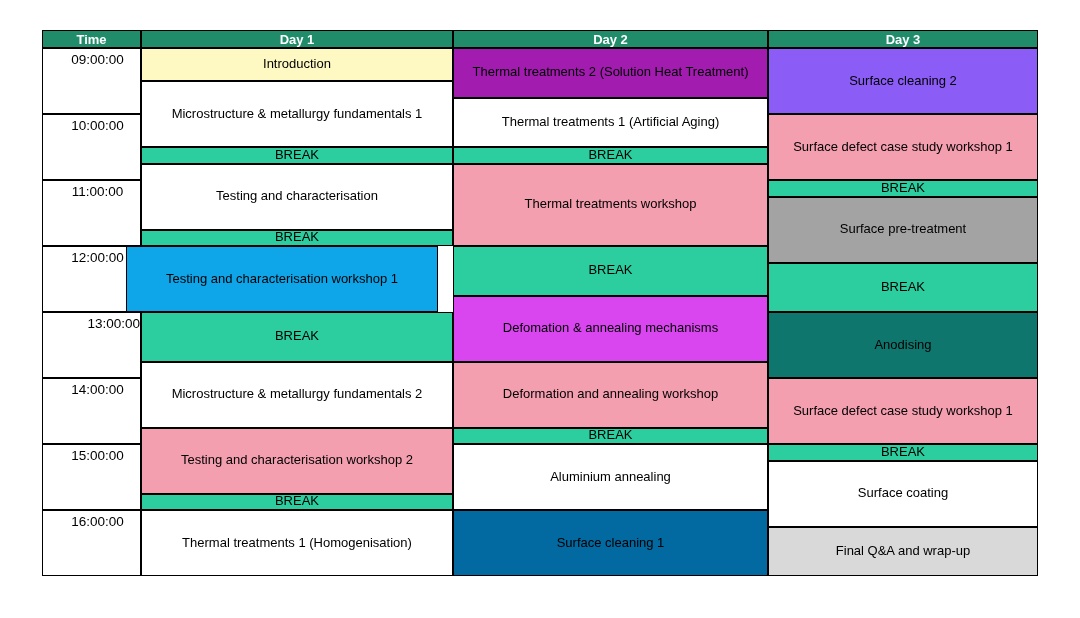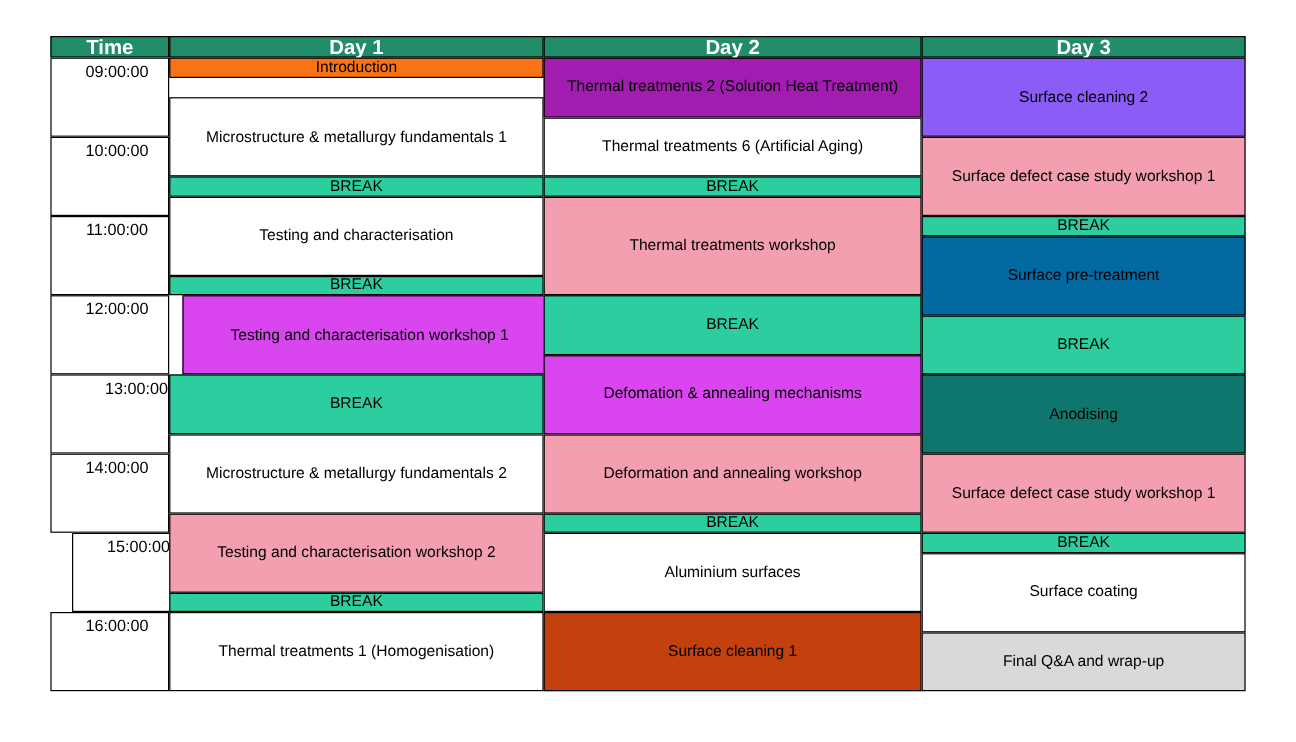--- a/index.html
+++ b/index.html
@@ -10,21 +10,21 @@
   html,body{margin:0;padding:0;background:#ffffff;}
   .canvas{
     position:relative;width:1080px;height:618px;background:#ffffff;
     font-family:"Liberation Sans",sans-serif;overflow:hidden;
   }
   .table{position:absolute;left:42px;top:30px;width:996px;height:546px;}
   .hcell{
     position:absolute;top:0;height:18px;box-sizing:border-box;
     background:var(--header-bg);color:var(--header-text);
     border:1px solid var(--border);
-    font-size:17px;font-weight:bold;
+    font-size:13px;font-weight:bold;
     display:flex;align-items:center;justify-content:center;
     line-height:1;
   }
   .col-time{left:0;width:99px}
   .col-day1{left:99px;width:312px}
   .col-day2{left:411px;width:315px}
   .col-day3{left:726px;width:270px}
   .time-cell{
     position:absolute;left:0;width:99px;box-sizing:border-box;
     border:1px solid var(--border);background:#ffffff;
@@ -46,47 +46,47 @@
     <div class="hcell col-time">Time</div>
     <div class="hcell col-day1">Day 1</div>
     <div class="hcell col-day2">Day 2</div>
     <div class="hcell col-day3">Day 3</div>
   <div class="time-cell" style="top: 18px; height: 66px;">09:00:00</div>
       <div class="time-cell" style="top: 84px; height: 66px;">10:00:00</div>
       <div class="time-cell" style="top: 150px; height: 66px;">11:00:00</div>
       <div class="time-cell" style="top: 216px; height: 66px;">12:00:00</div>
       <div class="time-cell" style="top: 282px; height: 66px; text-align: right;">13:00:00</div>
       <div class="time-cell" style="top: 348px; height: 66px;">14:00:00</div>
-      <div class="time-cell" style="top: 414px; height: 66px; margin-left: 18px;">15:00:00</div>
+      <div class="time-cell" style="top: 414px; height: 66px;">15:00:00</div>
       <div class="time-cell" style="top: 480px; height: 66px;">16:00:00</div>
-      <div class="session" style="left: 99px; width: 312px; top: 18px; height: 17px; background: #f97316;">Introduction</div>
+      <div class="session" style="left: 99px; width: 312px; top: 18px; height: 33px; background: #fef9c3;">Introduction</div>
       <div class="session" style="left: 99px; width: 312px; top: 51px; height: 66px; background: rgb(255, 255, 255);">Microstructure &amp; metallurgy fundamentals 1</div>
       <div class="session" style="left: 99px; width: 312px; top: 117px; height: 16.5px; background: rgb(44, 205, 159);">BREAK</div>
       <div class="session" style="left: 99px; width: 312px; top: 133.5px; height: 66px; background: rgb(255, 255, 255);">Testing and characterisation</div>
       <div class="session" style="left: 99px; width: 312px; top: 199.5px; height: 16.5px; background: rgb(44, 205, 159);">BREAK</div>
-      <div class="session" style="left: 110px; width: 312px; top: 216px; height: 66px; background: #d946ef;">Testing and characterisation workshop 1</div>
+      <div class="session" style="left: 84px; width: 312px; top: 216px; height: 66px; background: #0ea5e9;">Testing and characterisation workshop 1</div>
       <div class="session" style="left: 99px; width: 312px; top: 282px; height: 49.5px; background: rgb(44, 205, 159);">BREAK</div>
       <div class="session" style="left: 99px; width: 312px; top: 331.5px; height: 66px; background: rgb(255, 255, 255);">Microstructure &amp; metallurgy fundamentals 2</div>
       <div class="session" style="left: 99px; width: 312px; top: 397.5px; height: 66px; background: rgb(244, 159, 176);">Testing and characterisation workshop 2</div>
       <div class="session" style="left: 99px; width: 312px; top: 463.5px; height: 16.5px; background: rgb(44, 205, 159);">BREAK</div>
       <div class="session" style="left: 99px; width: 312px; top: 480px; height: 66px; background: rgb(255, 255, 255);">Thermal treatments 1 (Homogenisation)</div>
       <div class="session" style="left: 411px; width: 315px; top: 18px; height: 49.5px; background: #a21caf;">Thermal treatments 2 (Solution Heat Treatment)</div>
-      <div class="session" style="left: 411px; width: 315px; top: 67.5px; height: 49.5px; background: rgb(255, 255, 255);">Thermal treatments 6 (Artificial Aging)</div>
+      <div class="session" style="left: 411px; width: 315px; top: 67.5px; height: 49.5px; background: rgb(255, 255, 255);">Thermal treatments 1 (Artificial Aging)</div>
       <div class="session" style="left: 411px; width: 315px; top: 117px; height: 16.5px; background: rgb(44, 205, 159);">BREAK</div>
       <div class="session" style="left: 411px; width: 315px; top: 133.5px; height: 82.5px; background: rgb(244, 159, 176);">Thermal treatments workshop</div>
       <div class="session" style="left: 411px; width: 315px; top: 216px; height: 49.5px; background: rgb(44, 205, 159);">BREAK</div>
       <div class="session" style="left: 411px; width: 315px; top: 265.5px; height: 66px; background: #d946ef;">Defomation &amp; annealing mechanisms</div>
       <div class="session" style="left: 411px; width: 315px; top: 331.5px; height: 66px; background: rgb(244, 159, 176);">Deformation and annealing workshop</div>
       <div class="session" style="left: 411px; width: 315px; top: 397.5px; height: 16.5px; background: rgb(44, 205, 159);">BREAK</div>
-      <div class="session" style="left: 411px; width: 315px; top: 414px; height: 66px; background: rgb(255, 255, 255);">Aluminium surfaces</div>
-      <div class="session" style="left: 411px; width: 315px; top: 480px; height: 66px; background: #c2410c;">Surface cleaning 1</div>
+      <div class="session" style="left: 411px; width: 315px; top: 414px; height: 66px; background: rgb(255, 255, 255);">Aluminium annealing</div>
+      <div class="session" style="left: 411px; width: 315px; top: 480px; height: 66px; background: #0369a1;">Surface cleaning 1</div>
       <div class="session" style="left: 726px; width: 270px; top: 18px; height: 66px; background: #8b5cf6;">Surface cleaning 2</div>
       <div class="session" style="left: 726px; width: 270px; top: 84px; height: 66px; background: rgb(244, 159, 176);">Surface defect case study workshop 1</div>
       <div class="session" style="left: 726px; width: 270px; top: 150px; height: 16.5px; background: rgb(44, 205, 159);">BREAK</div>
-      <div class="session" style="left: 726px; width: 270px; top: 166.5px; height: 66px; background: #0369a1;">Surface pre-treatment</div>
+      <div class="session" style="left: 726px; width: 270px; top: 166.5px; height: 66px; background: #a3a3a3;">Surface pre-treatment</div>
       <div class="session" style="left: 726px; width: 270px; top: 232.5px; height: 49.5px; background: rgb(44, 205, 159);">BREAK</div>
       <div class="session" style="left: 726px; width: 270px; top: 282px; height: 66px; background: #0f766e; text-align: right;">Anodising</div>
       <div class="session" style="left: 726px; width: 270px; top: 348px; height: 66px; background: rgb(244, 159, 176);">Surface defect case study workshop 1</div>
       <div class="session" style="left: 726px; width: 270px; top: 414px; height: 16.5px; background: rgb(44, 205, 159);">BREAK</div>
       <div class="session" style="left: 726px; width: 270px; top: 430.5px; height: 66px; background: rgb(255, 255, 255);">Surface coating</div>
       <div class="session" style="left: 726px; width: 270px; top: 496.5px; height: 49.5px; background: rgb(217, 217, 217);">Final Q&amp;A and wrap-up</div>
     </div>
 </div>
 
 </body></html>

